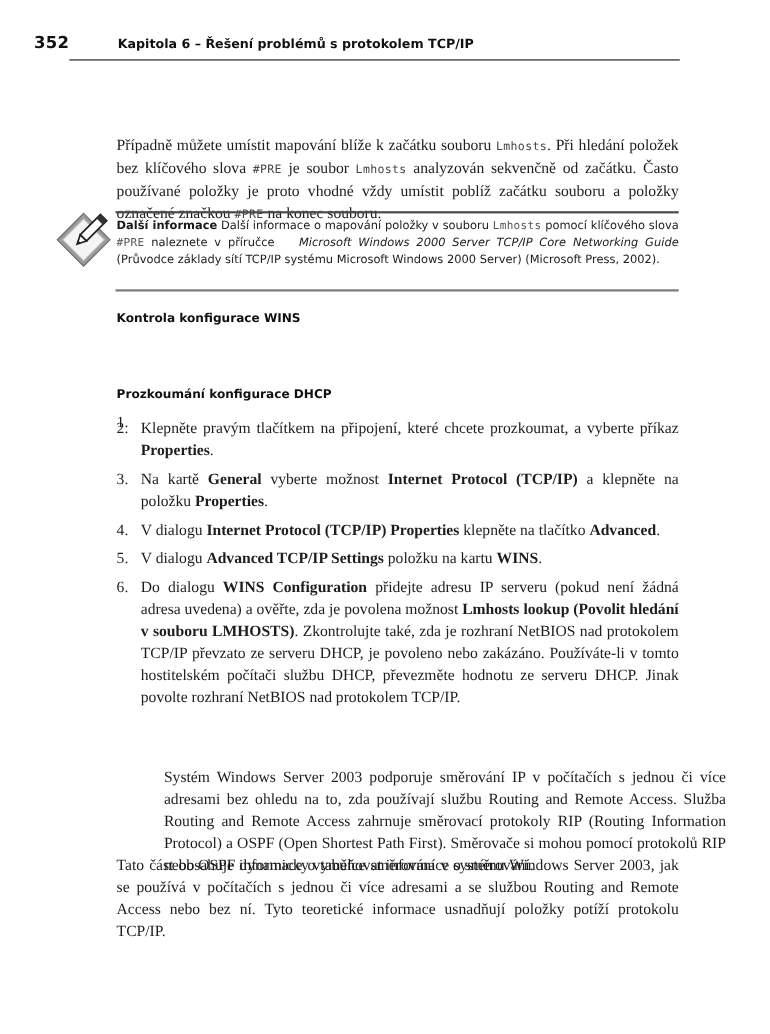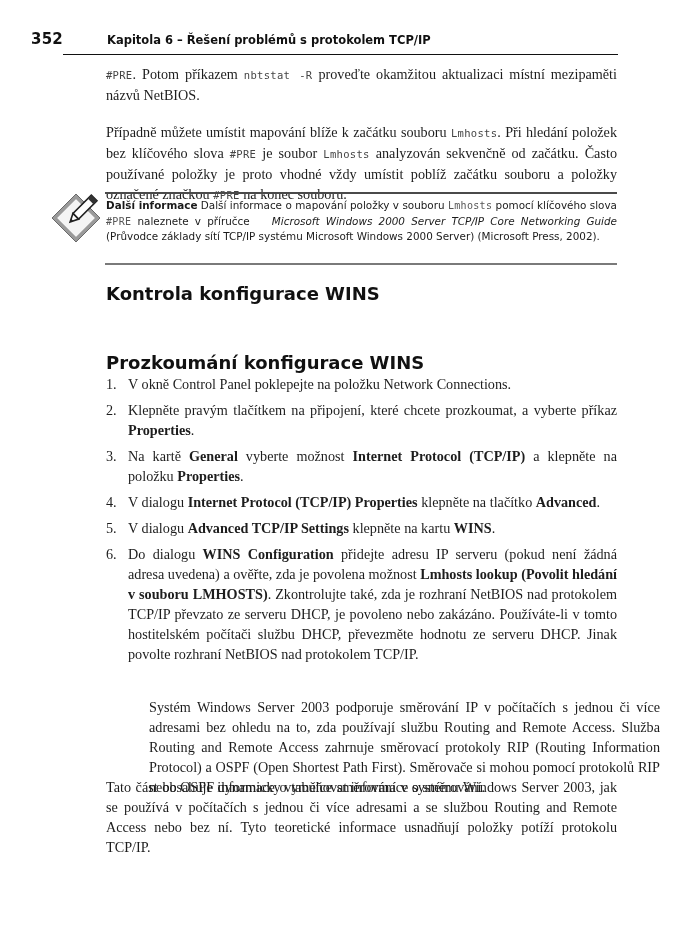--- a/index.html
+++ b/index.html
@@ -22,21 +22,21 @@
 
   
   .note-icon { position: absolute; left: 50px; top: 188px; width: 56px; height: 56px; }
   .note-rule-top { position: absolute; left: 105px; top: 192px; width: 512px; height: 2px; background: #4a4a4a; }
   .note-rule-bot { position: absolute; left: 105px; top: 263px; width: 512px; height: 2px; background: #7a7a7a; }
   .note-text { position: absolute; left: 106px; top: 198px; width: 511px; font-family: "DejaVu Sans", sans-serif; font-size: 10.4px; line-height: 15.6px; color: #1a1a1a; text-align: justify; }
   .note-text .mono { font-size: 10px; color: #555; }
   .note-text i { font-style: italic; margin-left: 16px; }
 
   
-  .subhead { position: absolute; left: 106px; font-family: "DejaVu Sans", sans-serif; font-weight: bold; font-size: 18px; color: #111; }
+  .subhead { position: absolute; left: 106px; font-family: "DejaVu Sans", sans-serif; font-weight: bold; font-size: 11px; color: #111; }
   #sh1 { top: 283px; }
   #sh2 { top: 352px; }
   #p3 { top: 305px; }
 
   
   .list { position: absolute; left: 106px; top: 374px; width: 511px; margin: 0; padding: 0; list-style: none; font-family: "Liberation Serif", "DejaVu Serif", serif; font-size: 14.2px; line-height: 20px; color: #1d1d1d; }
   .list li { position: relative; padding-left: 22px; margin: 0 0 6px 0; text-align: justify; }
   .list .num { position: absolute; left: 0; top: 0; }
 
   
@@ -46,23 +46,20 @@
 </style>
 </head>
 <body>
 
 <div class="page">
 
   <div class="hdr-num">352</div>
   <div class="hdr-title">Kapitola 6 – Řešení problémů s protokolem TCP/IP</div>
   <div class="hdr-rule"></div>
 
-  <div class="body" id="p1">
-    <p><span class="mono">#PRE</span><span>. Potom příkazem </span><span class="mono">nbtstat -R</span><span> proveďte okamžitou aktualizaci místní mezipaměti názvů NetBIOS.</span></p>
-  </div>
 
   <div class="body" id="p2">
     <p><span>Případně můžete umístit mapování blíže k začátku souboru </span><span class="mono">Lmhosts</span><span>. Při hledání položek bez klíčového slova </span><span class="mono">#PRE</span><span> je soubor </span><span class="mono">Lmhosts</span><span> analyzován sekvenčně od začátku. Často používané položky je proto vhodné vždy umístit poblíž začátku souboru a položky označené značkou </span><span class="mono">#PRE</span><span> na konec souboru.</span></p>
   </div>
 
   <div class="note-icon">
     <svg width="56" height="56" viewBox="0 0 56 56">
       <polygon points="26,6 50,30 26,54 2,30" fill="#9a9a9a" stroke="#6a6a6a" stroke-width="1"></polygon>
       <polygon points="26,11 45,30 26,49 7,30" fill="#f4f4f4" stroke="#bdbdbd" stroke-width="1"></polygon>
       <g transform="rotate(45 30 24)">
@@ -74,36 +71,36 @@
     </svg>
   </div>
   <div class="note-rule-top"></div>
   <div class="note-text">
     <span class="b">Další informace</span><span> Další informace o mapování položky v souboru </span><span class="mono">Lmhosts</span><span> pomocí klíčového slova </span><span class="mono">#PRE</span><span> naleznete v příručce </span><i>Microsoft Windows 2000 Server TCP/IP Core Networking Guide</i><span> (Průvodce základy sítí TCP/IP systému Microsoft Windows 2000 Server) (Microsoft Press, 2002).</span>
   </div>
   <div class="note-rule-bot"></div>
 
   <div class="subhead" id="sh1">Kontrola konfigurace WINS</div>
 
-  <div class="subhead" id="sh2">Prozkoumání konfigurace WINS</div>
+  <div class="subhead" id="sh2">Prozkoumání konfigurace DHCP</div>
   <ol class="list">
     <li>
-      <span class="num">1.</span><span>V okně Control Panel poklepejte na položku Network Connections.</span>
+      <span class="num">1.</span>
     </li>
     <li>
       <span class="num">2.</span><span>Klepněte pravým tlačítkem na připojení, které chcete prozkoumat, a vyberte příkaz </span><span class="b">Properties</span><span>.</span>
     </li>
     <li>
       <span class="num">3.</span><span>Na kartě </span><span class="b">General</span><span> vyberte možnost </span><span class="b">Internet Protocol (TCP/IP)</span><span> a klepněte na položku </span><span class="b">Properties</span><span>.</span>
     </li>
     <li>
       <span class="num">4.</span><span>V dialogu </span><span class="b">Internet Protocol (TCP/IP) Properties</span><span> klepněte na tlačítko </span><span class="b">Advanced</span><span>.</span>
     </li>
     <li>
-      <span class="num">5.</span><span>V dialogu </span><span class="b">Advanced TCP/IP Settings</span><span> klepněte na kartu </span><span class="b">WINS</span><span>.</span>
+      <span class="num">5.</span><span>V dialogu </span><span class="b">Advanced TCP/IP Settings</span><span> položku na kartu </span><span class="b">WINS</span><span>.</span>
     </li>
     <li>
       <span class="num">6.</span><span>Do dialogu </span><span class="b">WINS Configuration</span><span> přidejte adresu IP serveru (pokud není žádná adresa uvedena) a ověřte, zda je povolena možnost </span><span class="b">Lmhosts lookup (Povolit hledání v souboru LMHOSTS)</span><span>. Zkontrolujte také, zda je rozhraní NetBIOS nad protokolem TCP/IP převzato ze serveru DHCP, je povoleno nebo zakázáno. Používáte-li v tomto hostitelském počítači službu DHCP, převezměte hodnotu ze serveru DHCP. Jinak povolte rozhraní NetBIOS nad protokolem TCP/IP.</span>
     </li>
   </ol>
 
   <div class="body" id="p4">
     <p>Systém Windows Server 2003 podporuje směrování IP v počítačích s jednou či více adresami bez ohledu na to, zda používají službu Routing and Remote Access. Služba Routing and Remote Access zahrnuje směrovací protokoly RIP (Routing Information Protocol) a OSPF (Open Shortest Path First). Směrovače si mohou pomocí protokolů RIP nebo OSPF dynamicky vyměňovat informace o směrování.</p>
   </div>
   <div class="body" id="p5">

